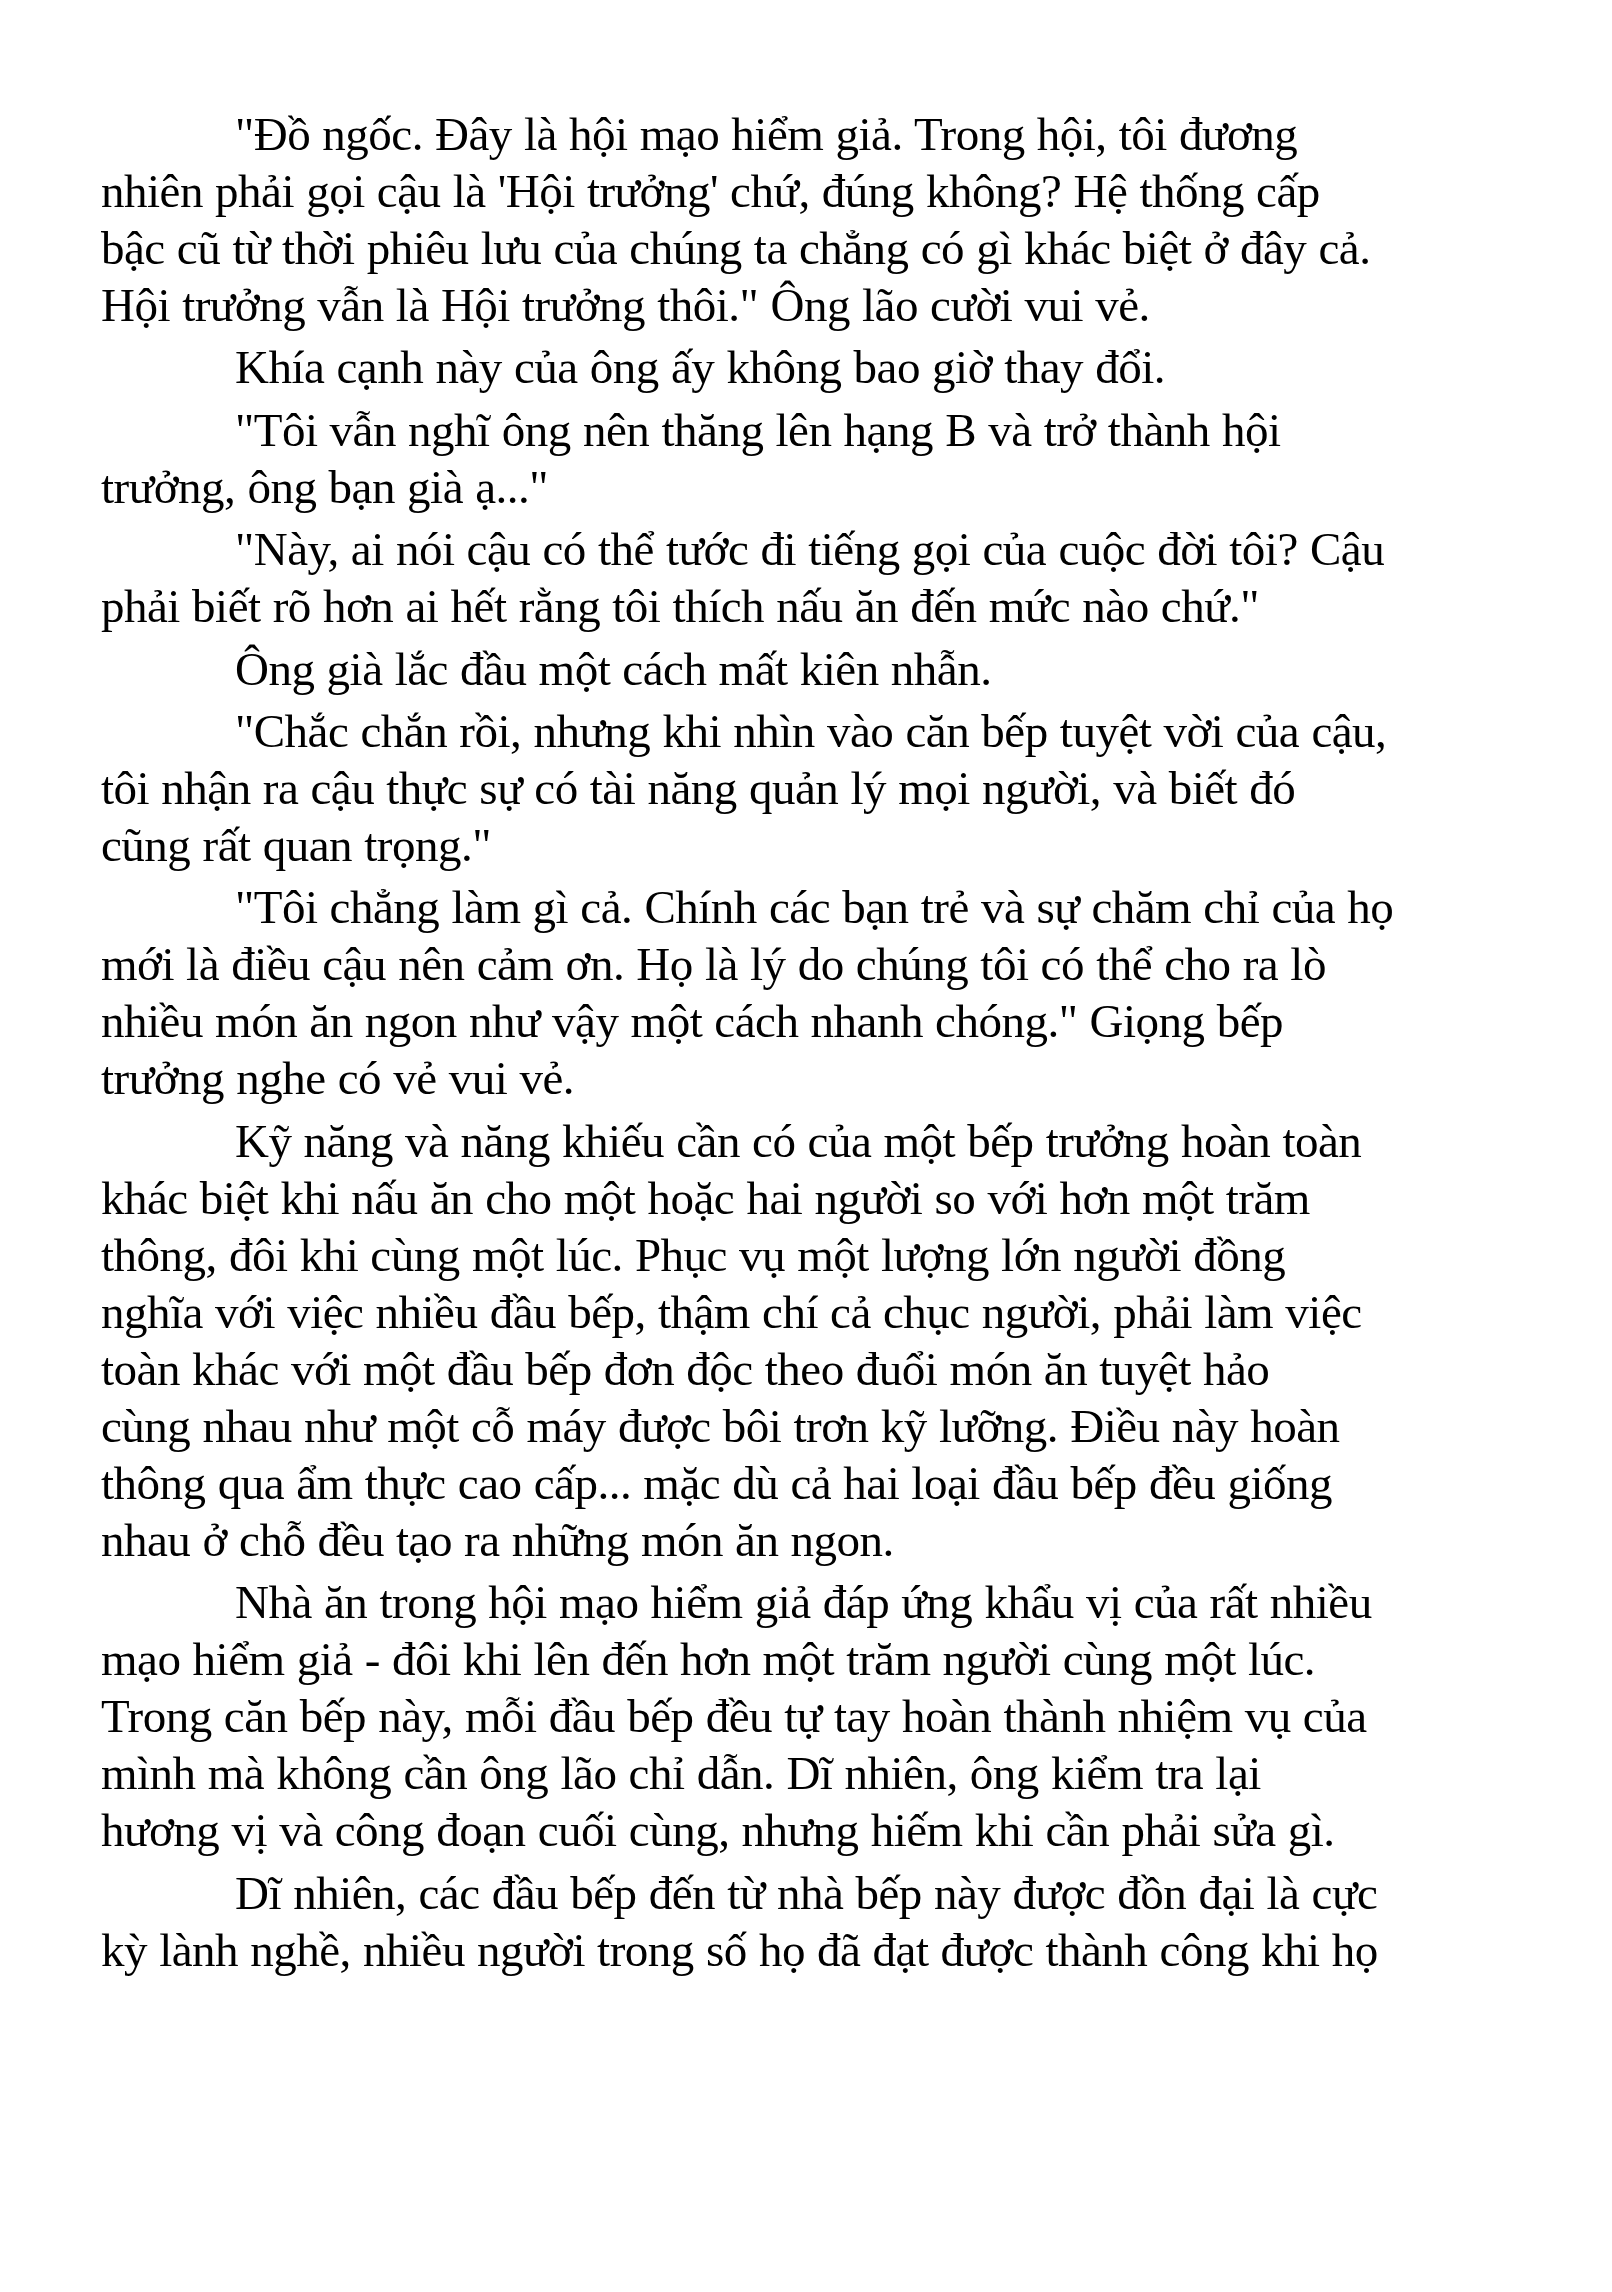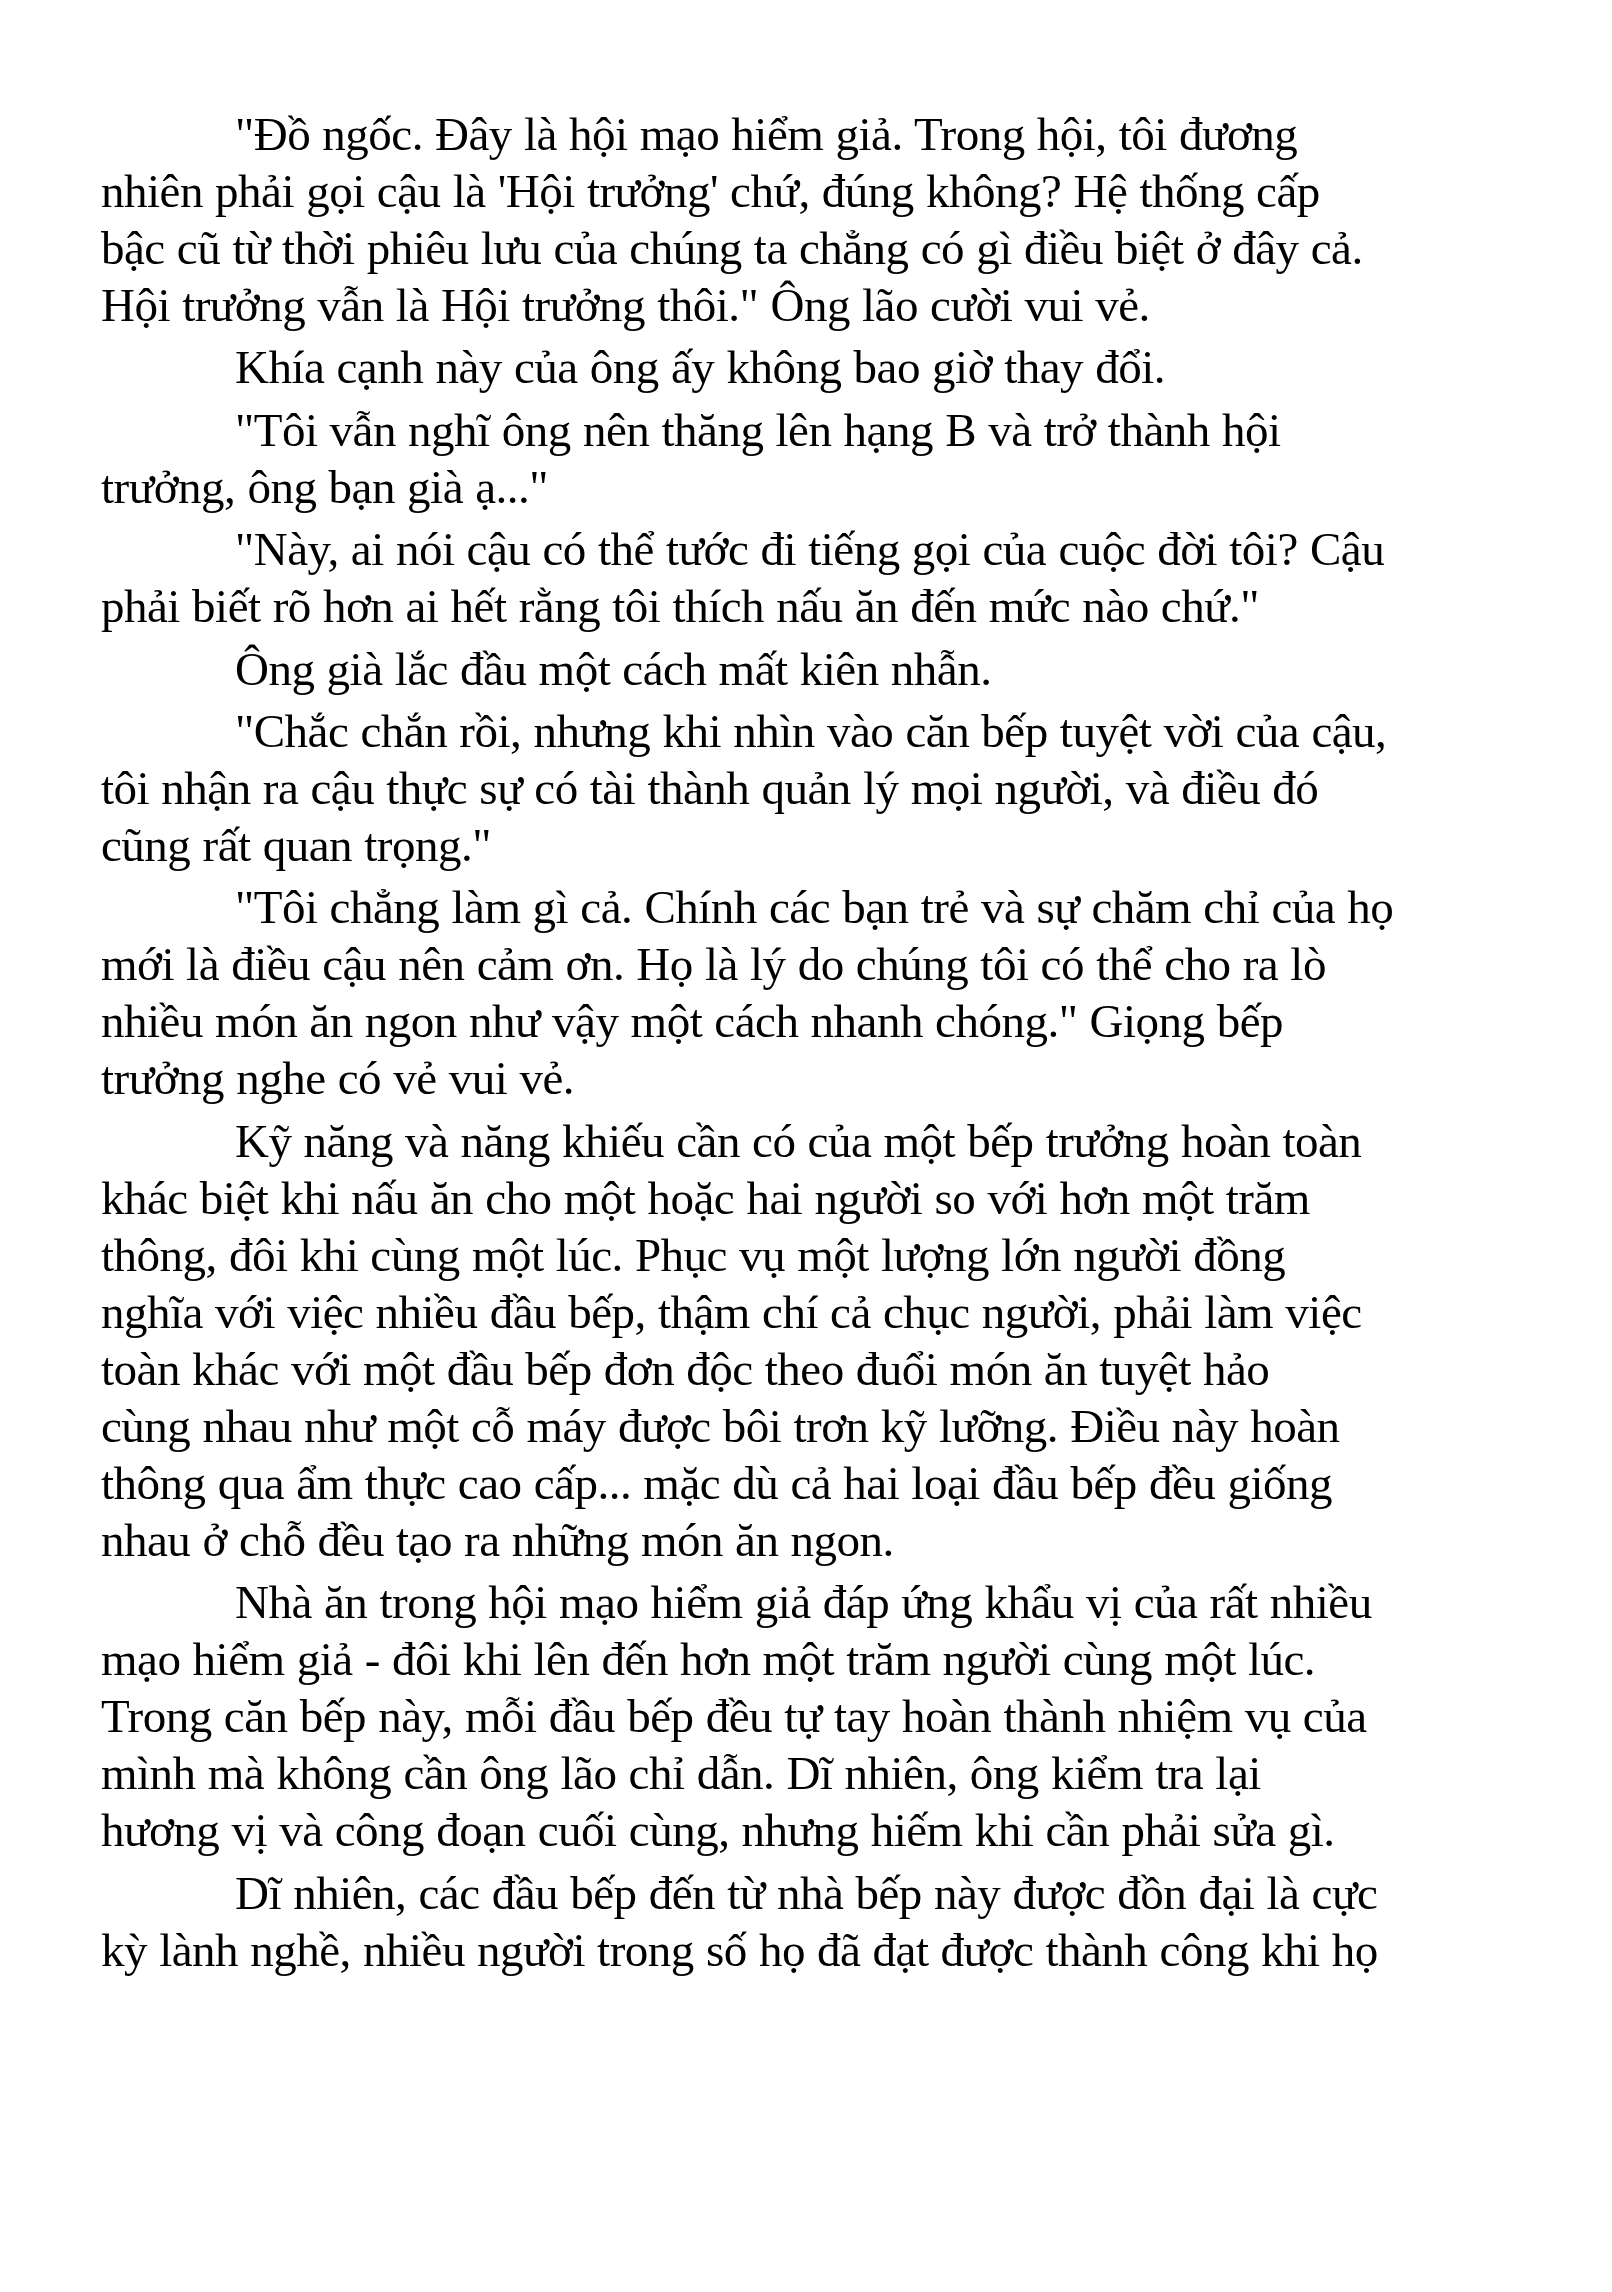--- a/index.html
+++ b/index.html
@@ -47,40 +47,40 @@
     }
   </style>
 </head>
 <body>
 
 <div class="page">
   <div class="text-body" id="text-body">
       <p class="para">
         <span class="line first">"Đồ ngốc. Đây là hội mạo hiểm giả. Trong hội, tôi đương</span>
         <span class="line">nhiên phải gọi cậu là 'Hội trưởng' chứ, đúng không? Hệ thống cấp</span>
-        <span class="line">bậc cũ từ thời phiêu lưu của chúng ta chẳng có gì điều biệt ở đây cả.</span>
+        <span class="line">bậc cũ từ thời phiêu lưu của chúng ta chẳng có gì khác biệt ở đây cả.</span>
         <span class="line">Hội trưởng vẫn là Hội trưởng thôi." Ông lão cười vui vẻ.</span>
       </p>
       <p class="para">
         <span class="line first">Khía cạnh này của ông ấy không bao giờ thay đổi.</span>
       </p>
       <p class="para">
         <span class="line first">"Tôi vẫn nghĩ ông nên thăng lên hạng B và trở thành hội</span>
         <span class="line">trưởng, ông bạn già ạ..."</span>
       </p>
       <p class="para">
         <span class="line first">"Này, ai nói cậu có thể tước đi tiếng gọi của cuộc đời tôi? Cậu</span>
         <span class="line">phải biết rõ hơn ai hết rằng tôi thích nấu ăn đến mức nào chứ."</span>
       </p>
       <p class="para">
         <span class="line first">Ông già lắc đầu một cách mất kiên nhẫn.</span>
       </p>
       <p class="para">
         <span class="line first">"Chắc chắn rồi, nhưng khi nhìn vào căn bếp tuyệt vời của cậu,</span>
-        <span class="line">tôi nhận ra cậu thực sự có tài thành quản lý mọi người, và điều đó</span>
+        <span class="line">tôi nhận ra cậu thực sự có tài năng quản lý mọi người, và biết đó</span>
         <span class="line">cũng rất quan trọng."</span>
       </p>
       <p class="para">
         <span class="line first">"Tôi chẳng làm gì cả. Chính các bạn trẻ và sự chăm chỉ của họ</span>
         <span class="line">mới là điều cậu nên cảm ơn. Họ là lý do chúng tôi có thể cho ra lò</span>
         <span class="line">nhiều món ăn ngon như vậy một cách nhanh chóng." Giọng bếp</span>
         <span class="line">trưởng nghe có vẻ vui vẻ.</span>
       </p>
       <p class="para">
         <span class="line first">Kỹ năng và năng khiếu cần có của một bếp trưởng hoàn toàn</span>

